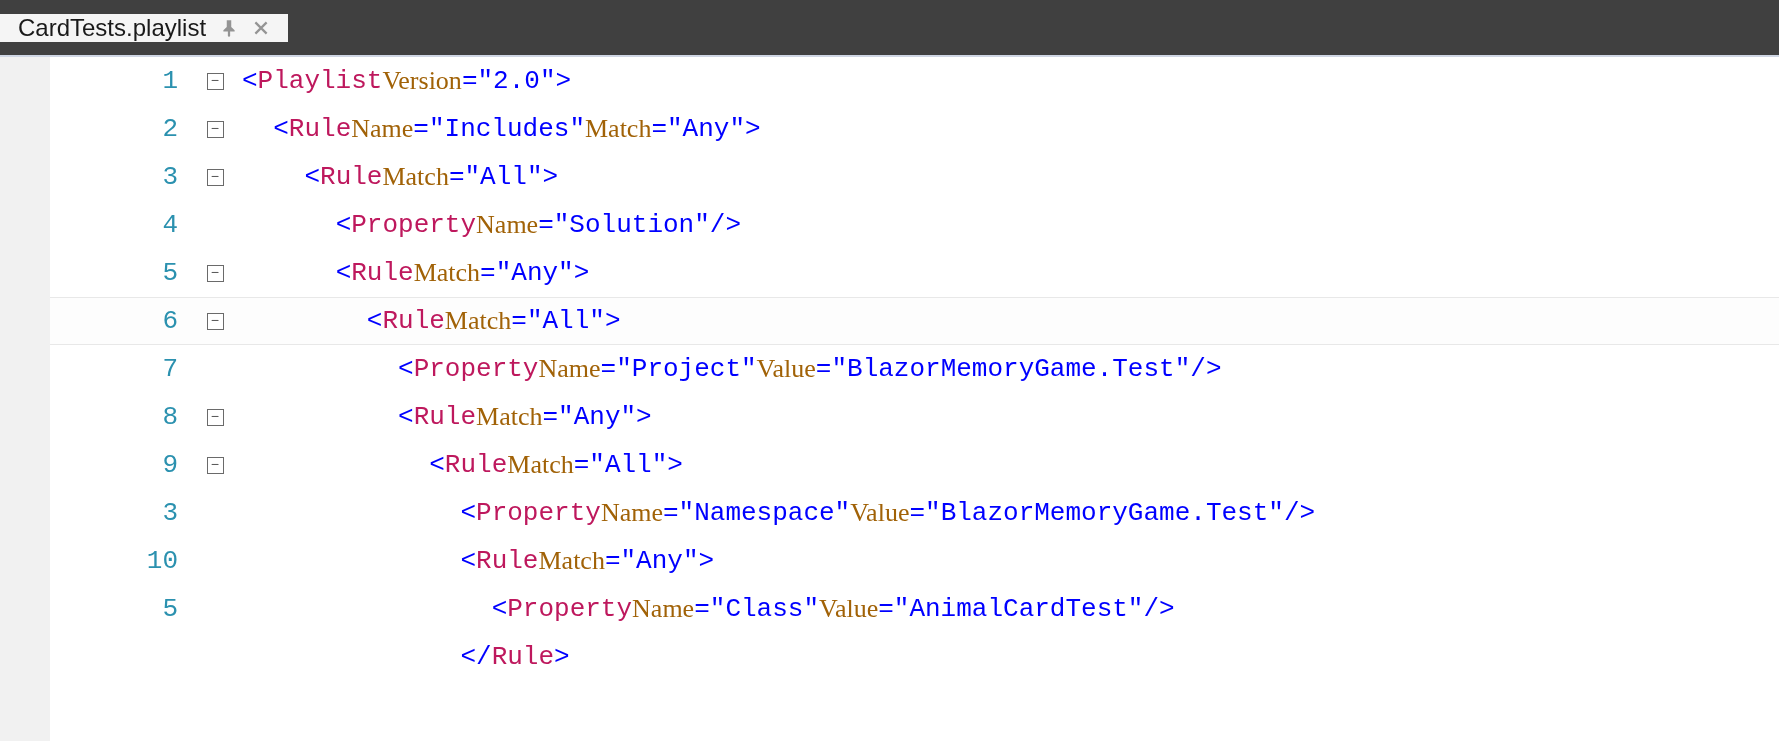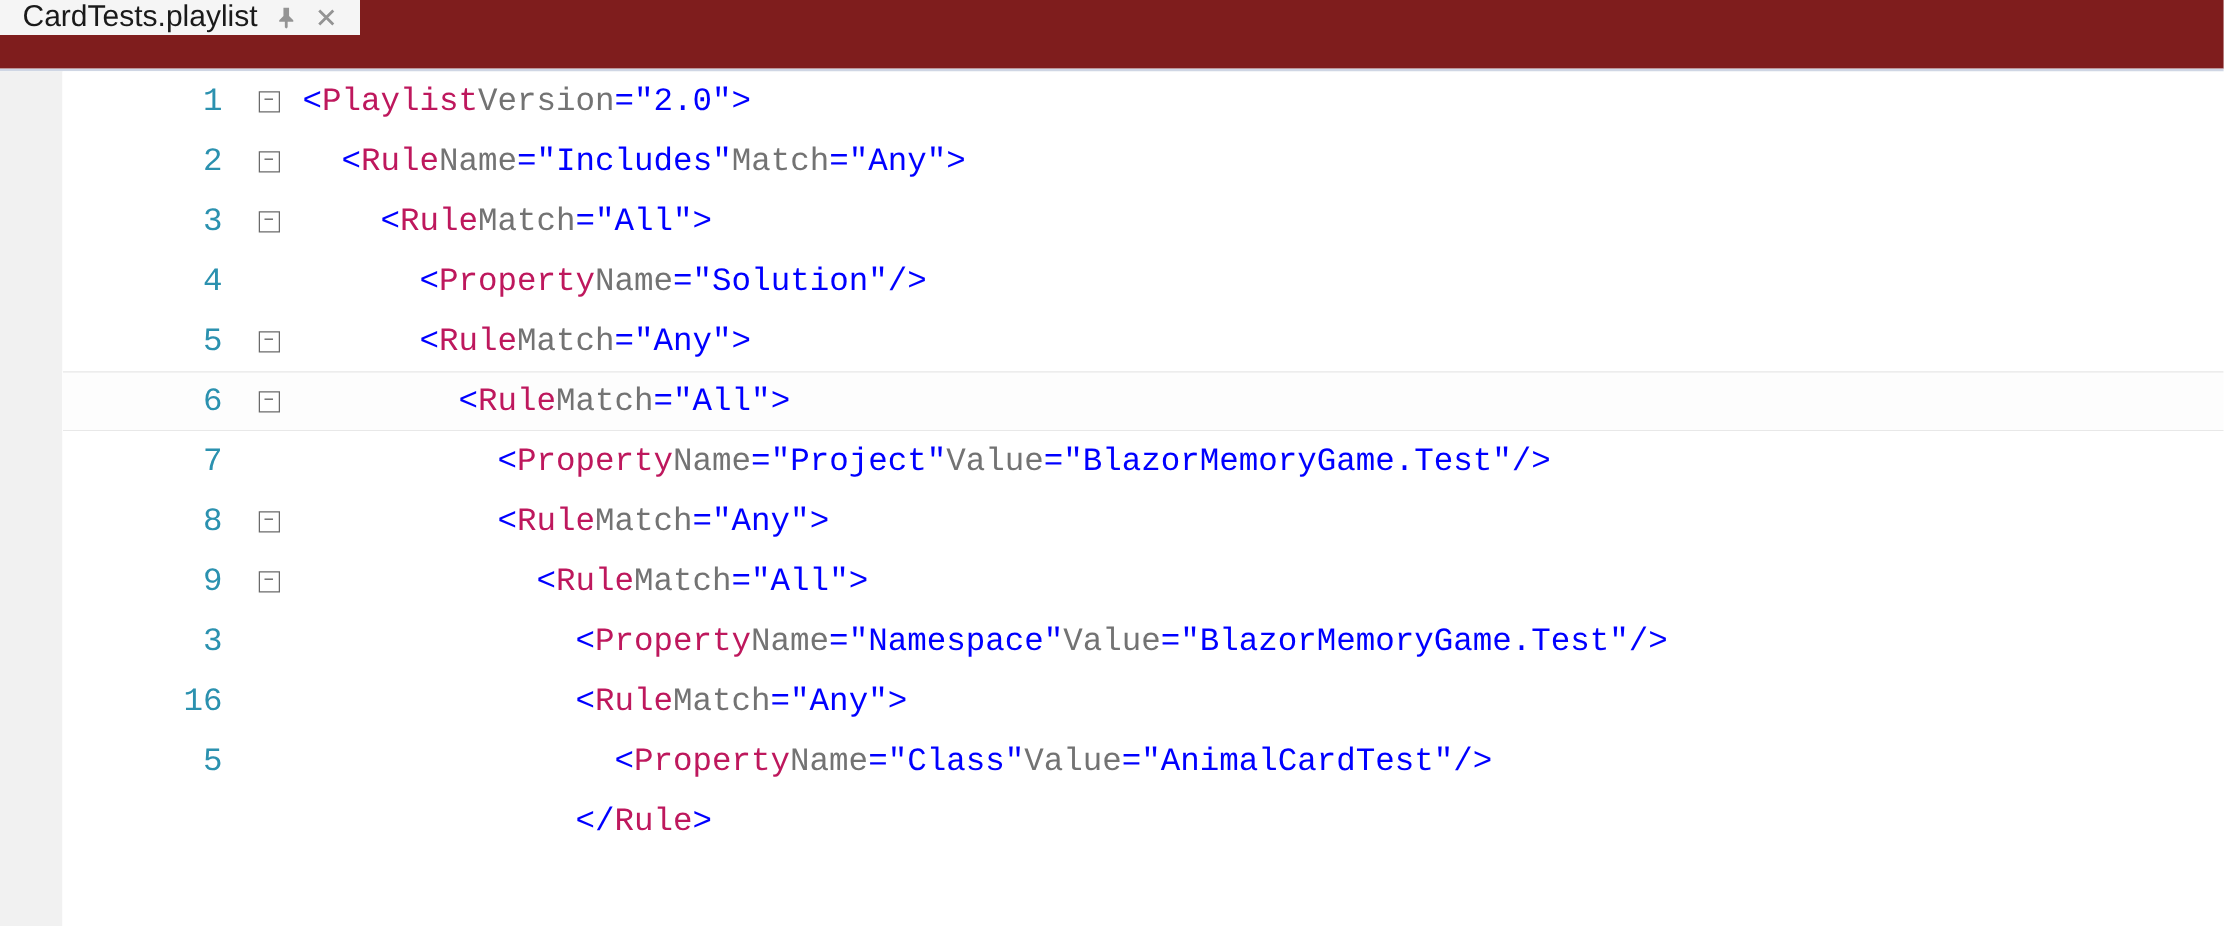--- a/index.html
+++ b/index.html
@@ -7,22 +7,22 @@
     font-family: Consolas, "Courier New", monospace;
     font-size: 26px;
     background: #ffffff;
     overflow: hidden;
     width: 1779px;
     height: 741px;
   }
   .tabbar {
     display: flex;
     height: 55px;
-    background: #7f1d1d;
-    align-items: flex-start;
+    background: #404040;
+    align-items: center;
     font-family: "Segoe UI", Tahoma, sans-serif;
     font-size: 24px;
   }
   .tab {
     display: flex;
     align-items: center;
     padding: 0 18px;
     color: #e6e6e6;
     cursor: pointer;
     gap: 14px;
@@ -99,21 +99,21 @@
   .code {
     flex: 1;
     display: flex;
     flex-direction: column;
     white-space: pre;
     overflow: hidden;
   }
   .code .line { padding-left: 2px; }
   .t-punc { color: #0000ff; }
   .t-tag { color: #be185d; }
-  .t-attr { color: #737373; }
+  .t-attr { color: #a16207; font-family: Liberation Serif, serif; }
   .t-eq { color: #0000ff; }
   .t-str { color: #0000ff; }
   .t-slash { color: #0000ff; }
 </style>
 </head>
 <body>
 
 <div class="tabbar" id="tabbar">
     <div class="tab active">
       <span>CardTests.playlist</span>
@@ -187,21 +187,21 @@
           <span class="foldbox"></span>
         </div>
       </div>
       <div class="line">
         <div class="ln">3</div>
         <div class="folding">
           <span class="foldline"></span>
         </div>
       </div>
       <div class="line">
-        <div class="ln">16</div>
+        <div class="ln">10</div>
         <div class="folding">
           <span class="foldline"></span>
         </div>
       </div>
       <div class="line">
         <div class="ln">5</div>
         <div class="folding">
           <span class="foldline"></span>
         </div>
       </div>

